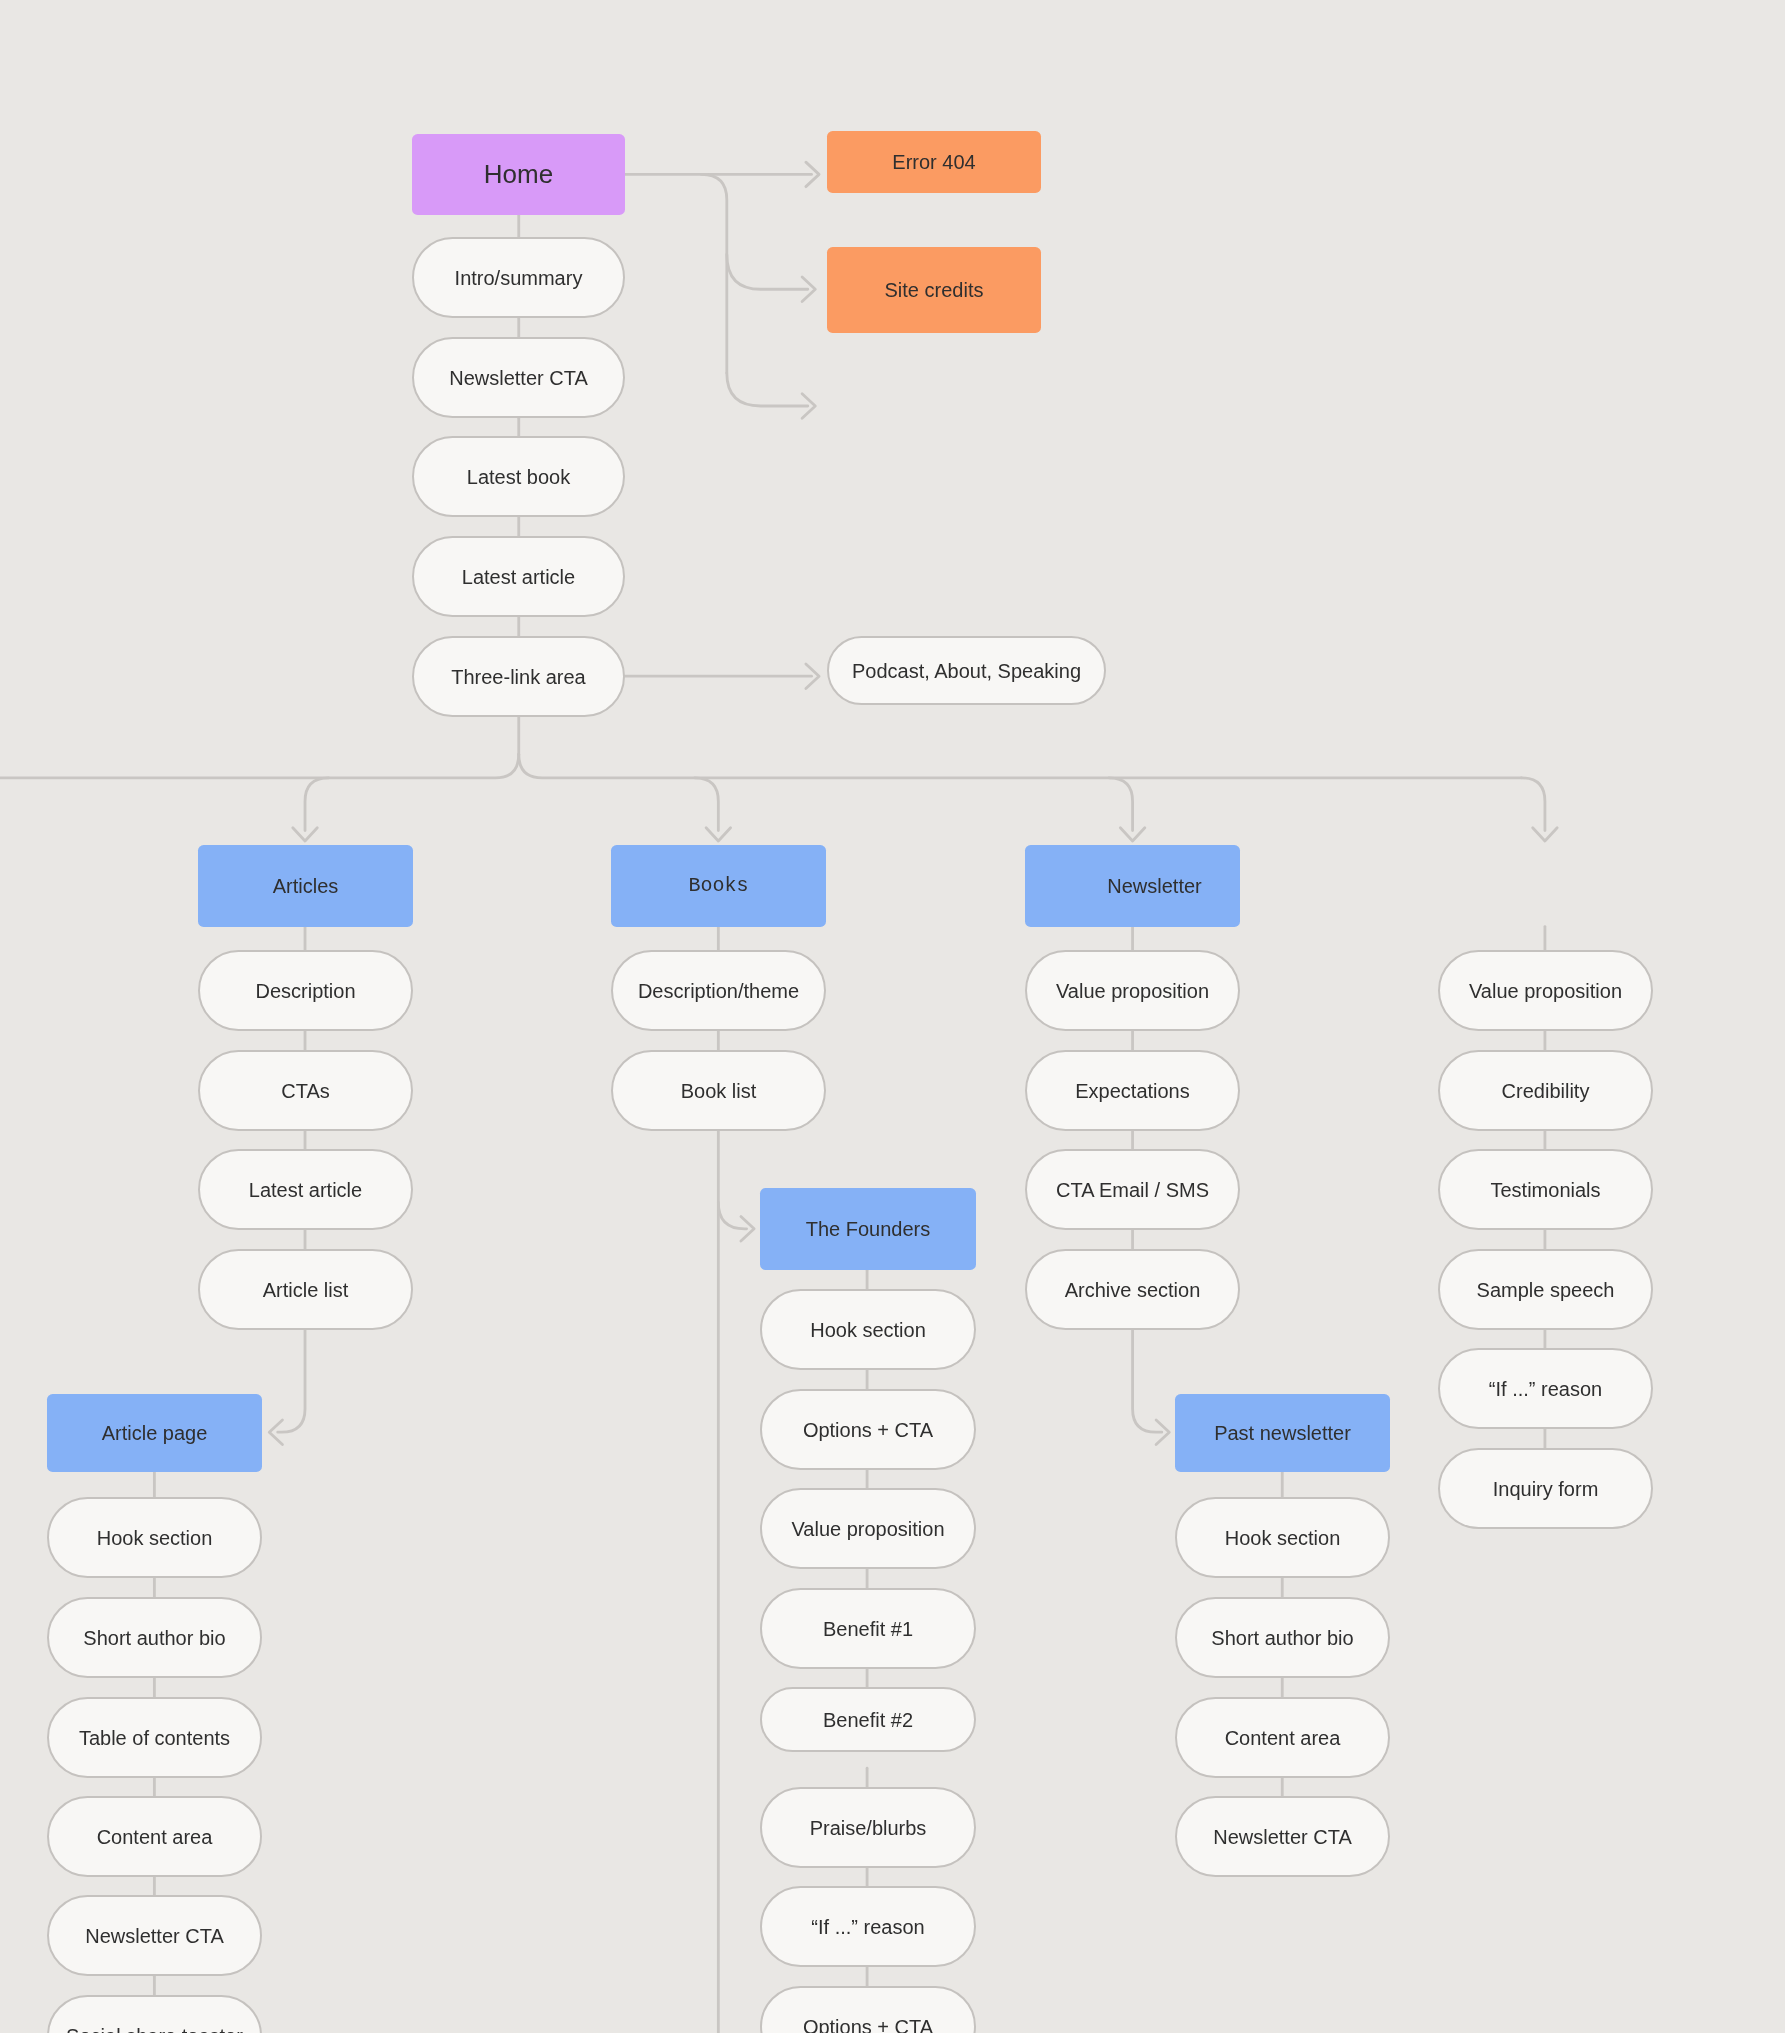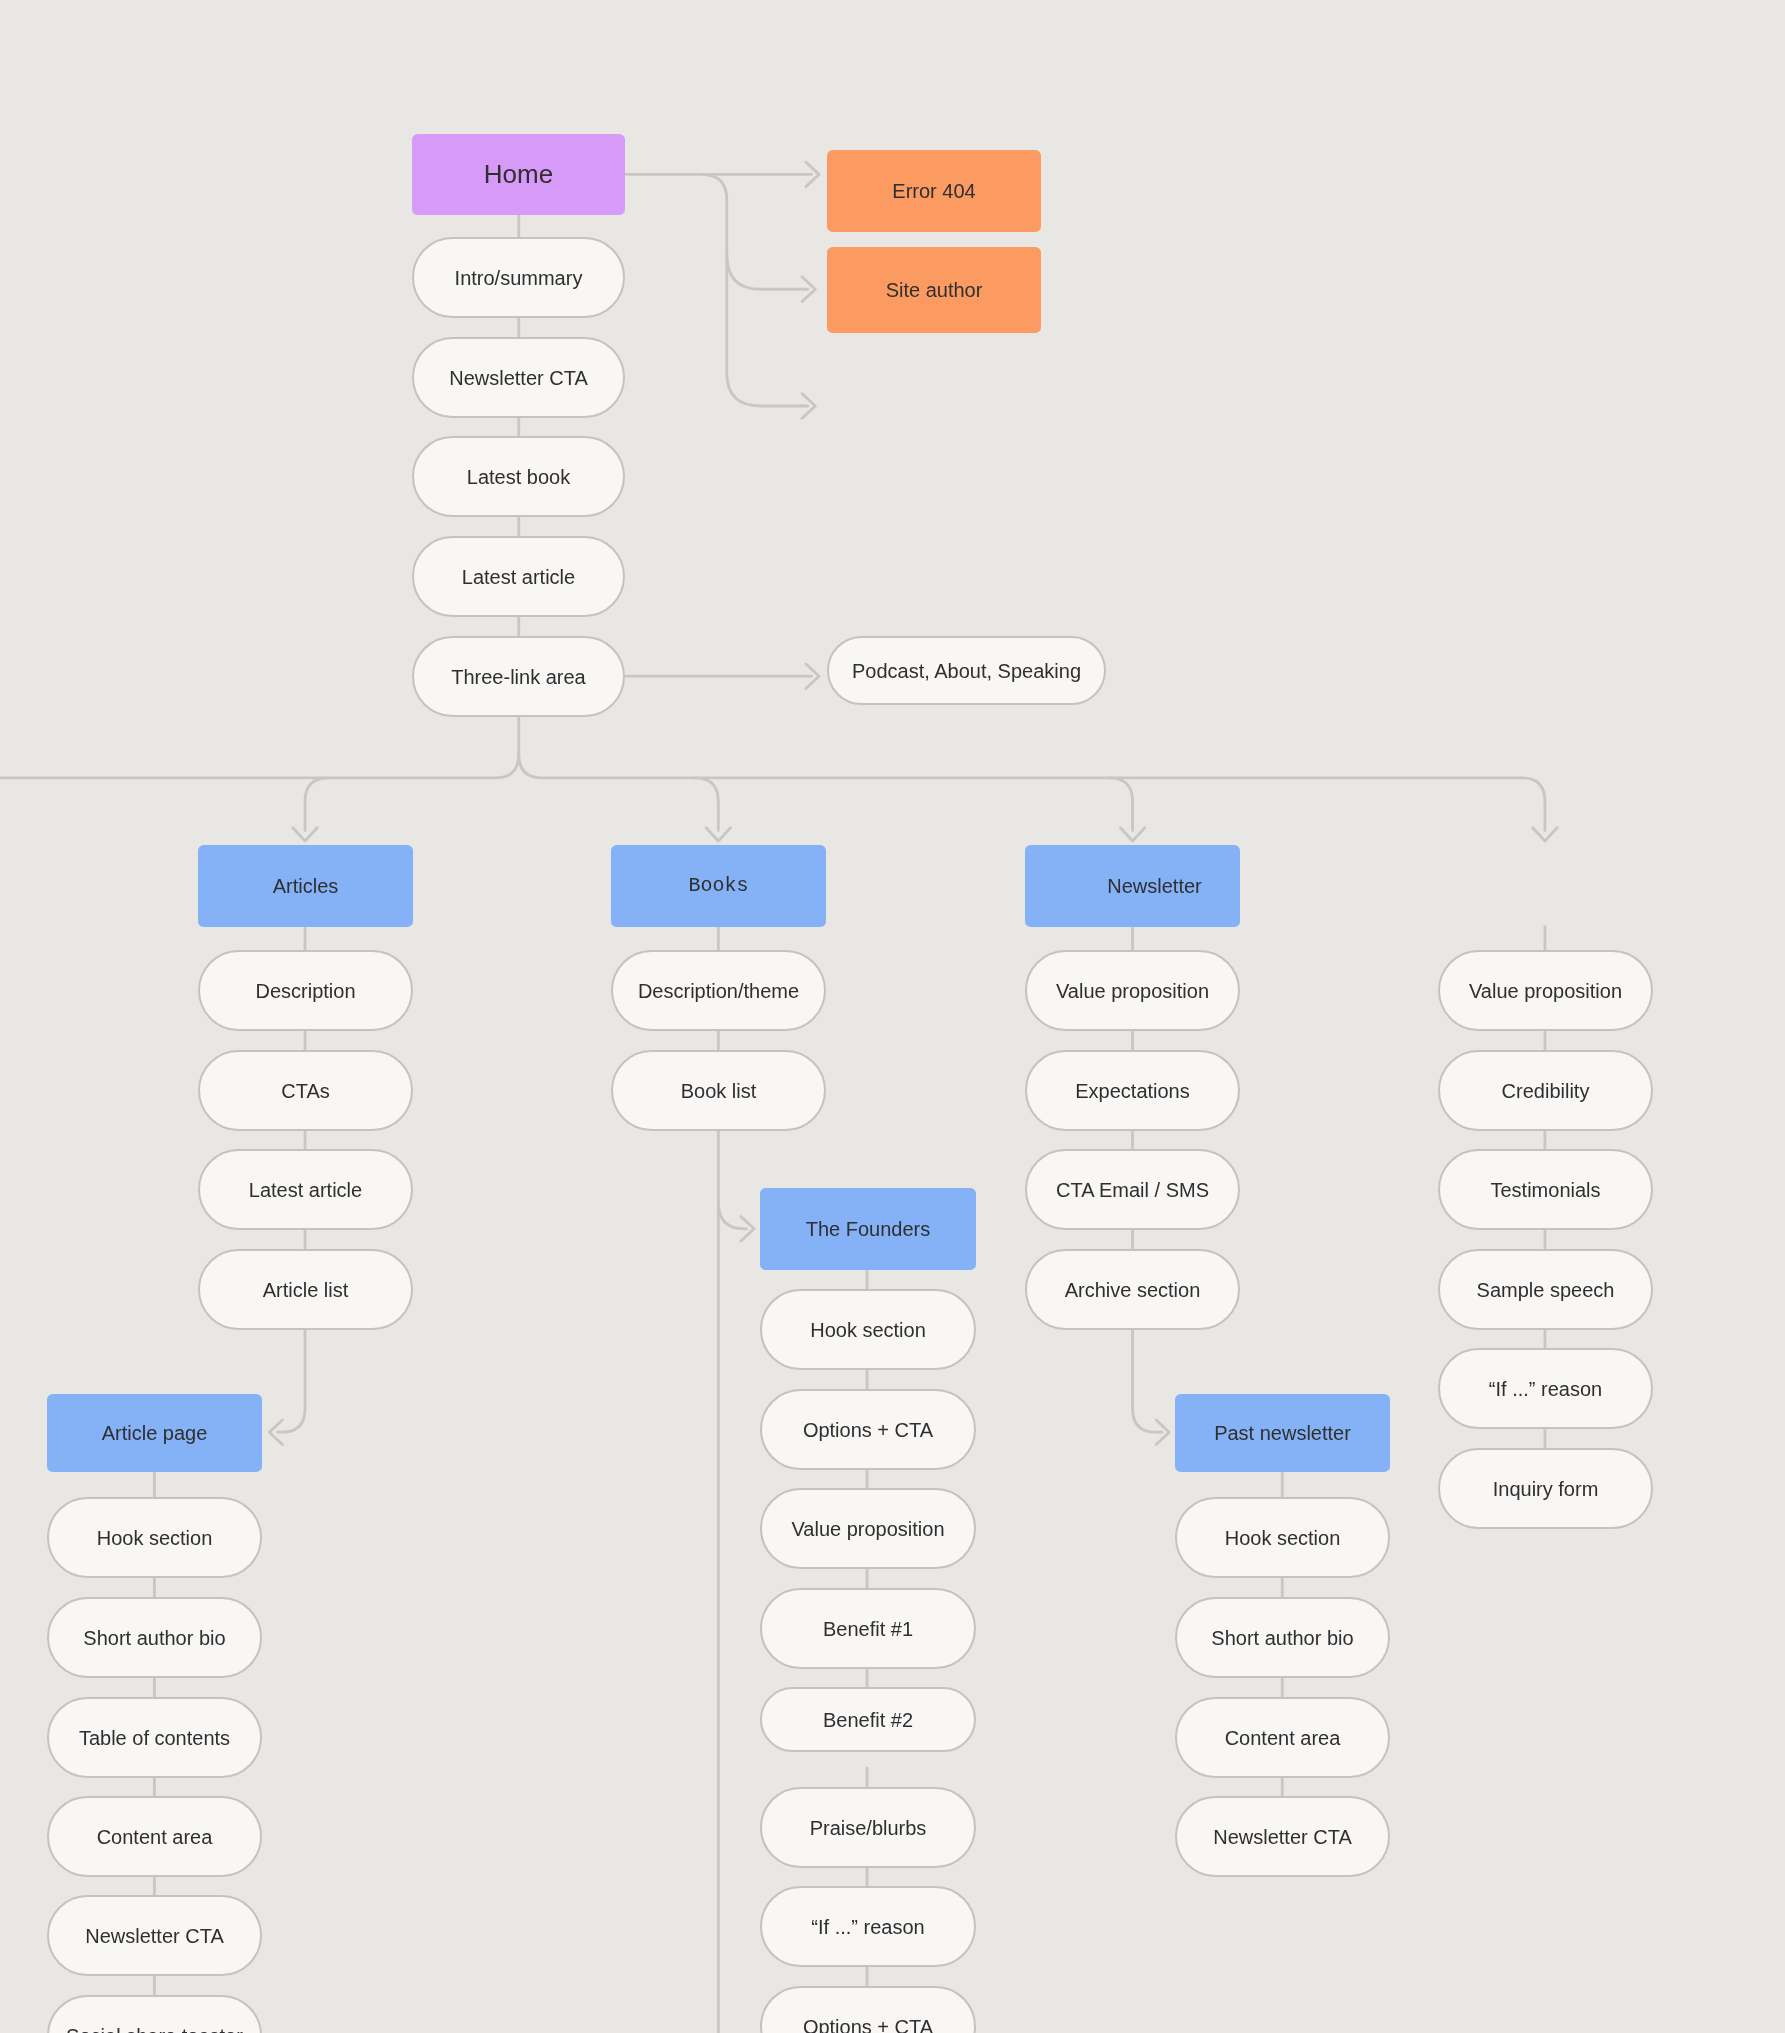--- a/index.html
+++ b/index.html
@@ -121,25 +121,25 @@
       <path d="M1228 1508 L1242 1521 L1228 1534"></path>
       <path d="M300 1508 L286 1521 L300 1534"></path>
       <path d="M311 879 L324 893 L337 879"></path>
       <path d="M750 879 L763 893 L776 879"></path>
       <path d="M1190 879 L1203 893 L1216 879"></path>
       <path d="M1628 879 L1641 893 L1654 879"></path>
     </svg>
 <div class="node section home-title" style="left: 412px; top: 134px; width: 213px; height: 81px; background: rgb(216, 154, 248);">
       <span>Home</span>
     </div>
-    <div class="node section" style="left: 827px; top: 131px; width: 214px; height: 82px; background: rgb(251, 155, 98); margin-top: 19px;">
+    <div class="node section" style="left: 827px; top: 131px; width: 214px; height: 62px; background: rgb(251, 155, 98);">
       <span>Error 404</span>
     </div>
     <div class="node section" style="left: 827px; top: 247px; width: 214px; height: 86px; background: rgb(251, 155, 98);">
-      <span>Site author</span>
+      <span>Site credits</span>
     </div>
     <div class="node pill" style="left: 412px; top: 237px; width: 213px; height: 81px;">
       <span>Intro/summary</span>
     </div>
     <div class="node pill" style="left: 412px; top: 337px; width: 213px; height: 81px;">
       <span>Newsletter CTA</span>
     </div>
     <div class="node pill" style="left: 412px; top: 436px; width: 213px; height: 81px;">
       <span>Latest book</span>
     </div>

